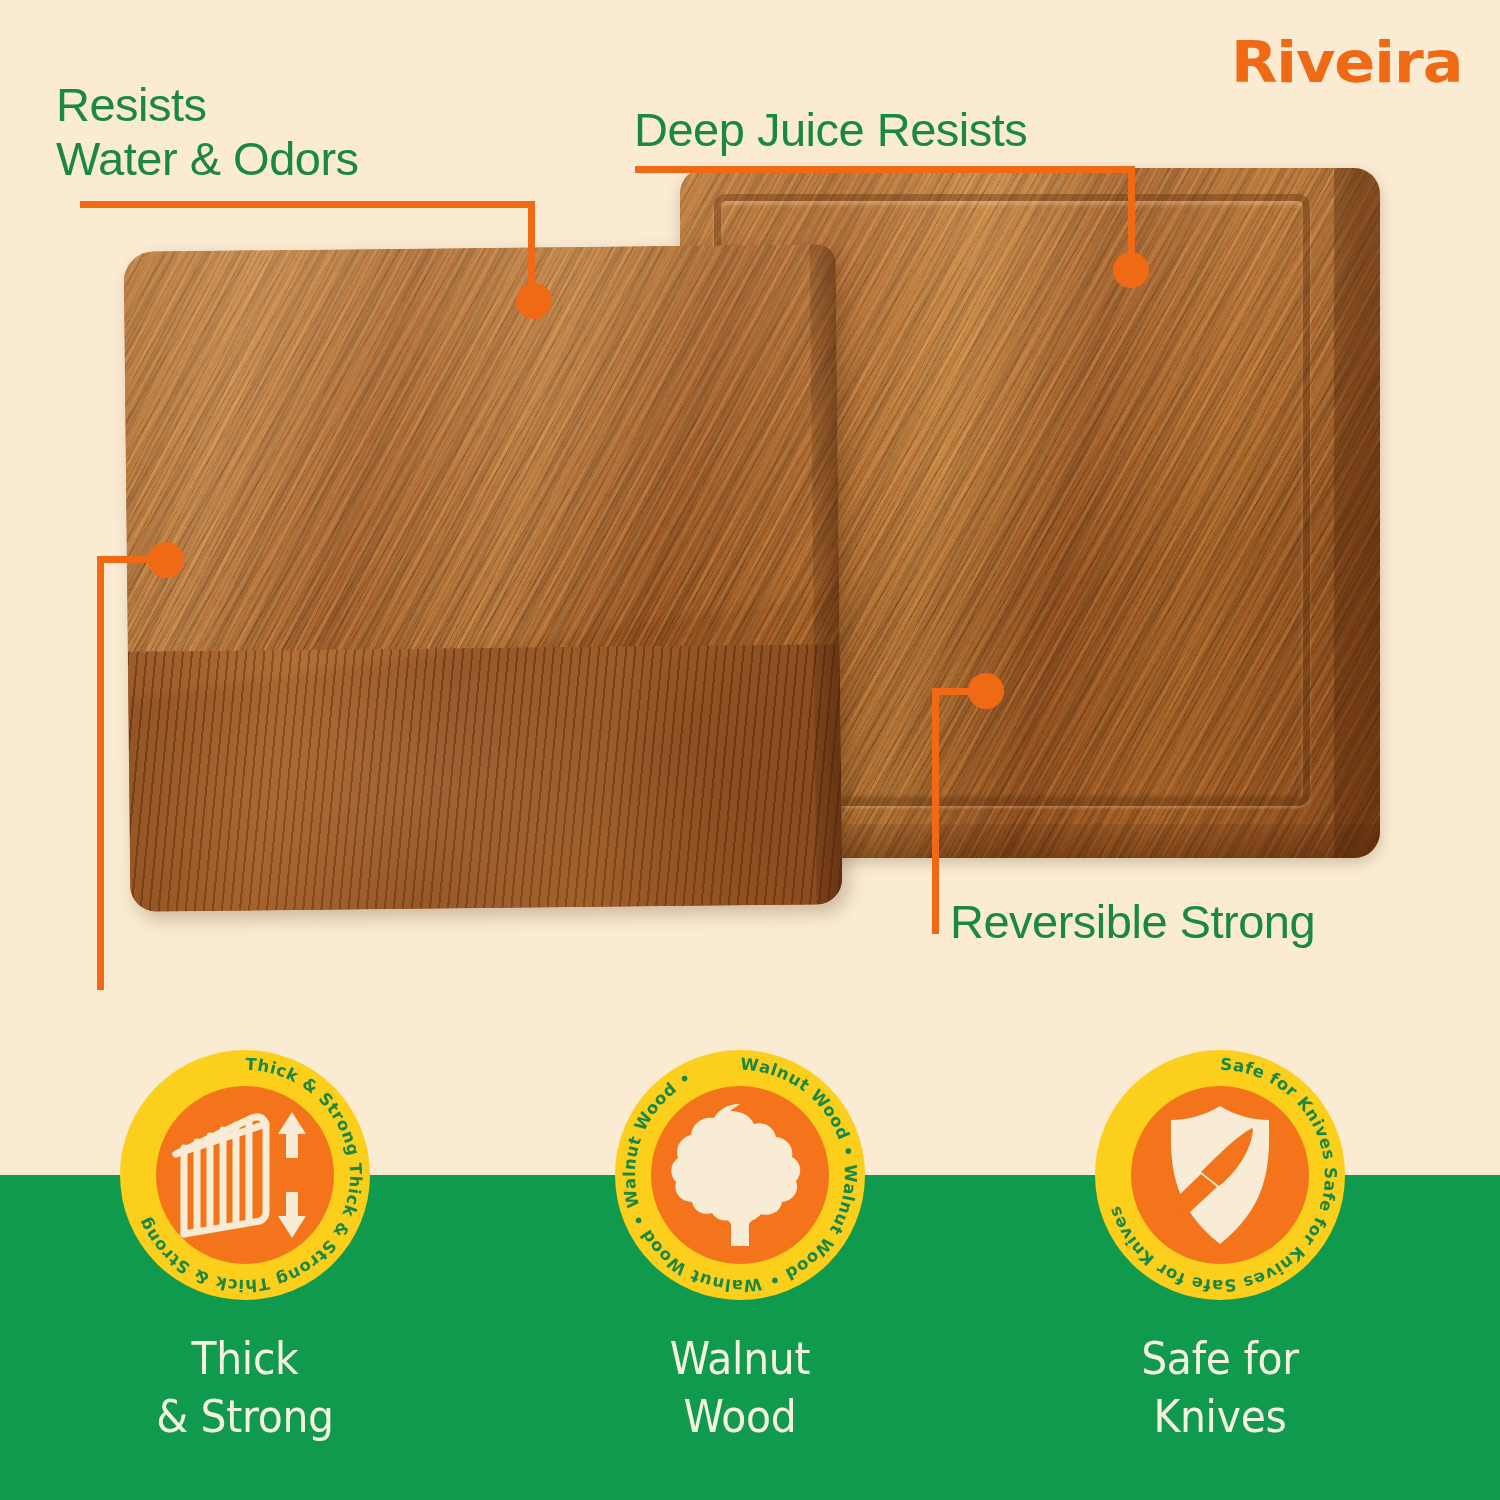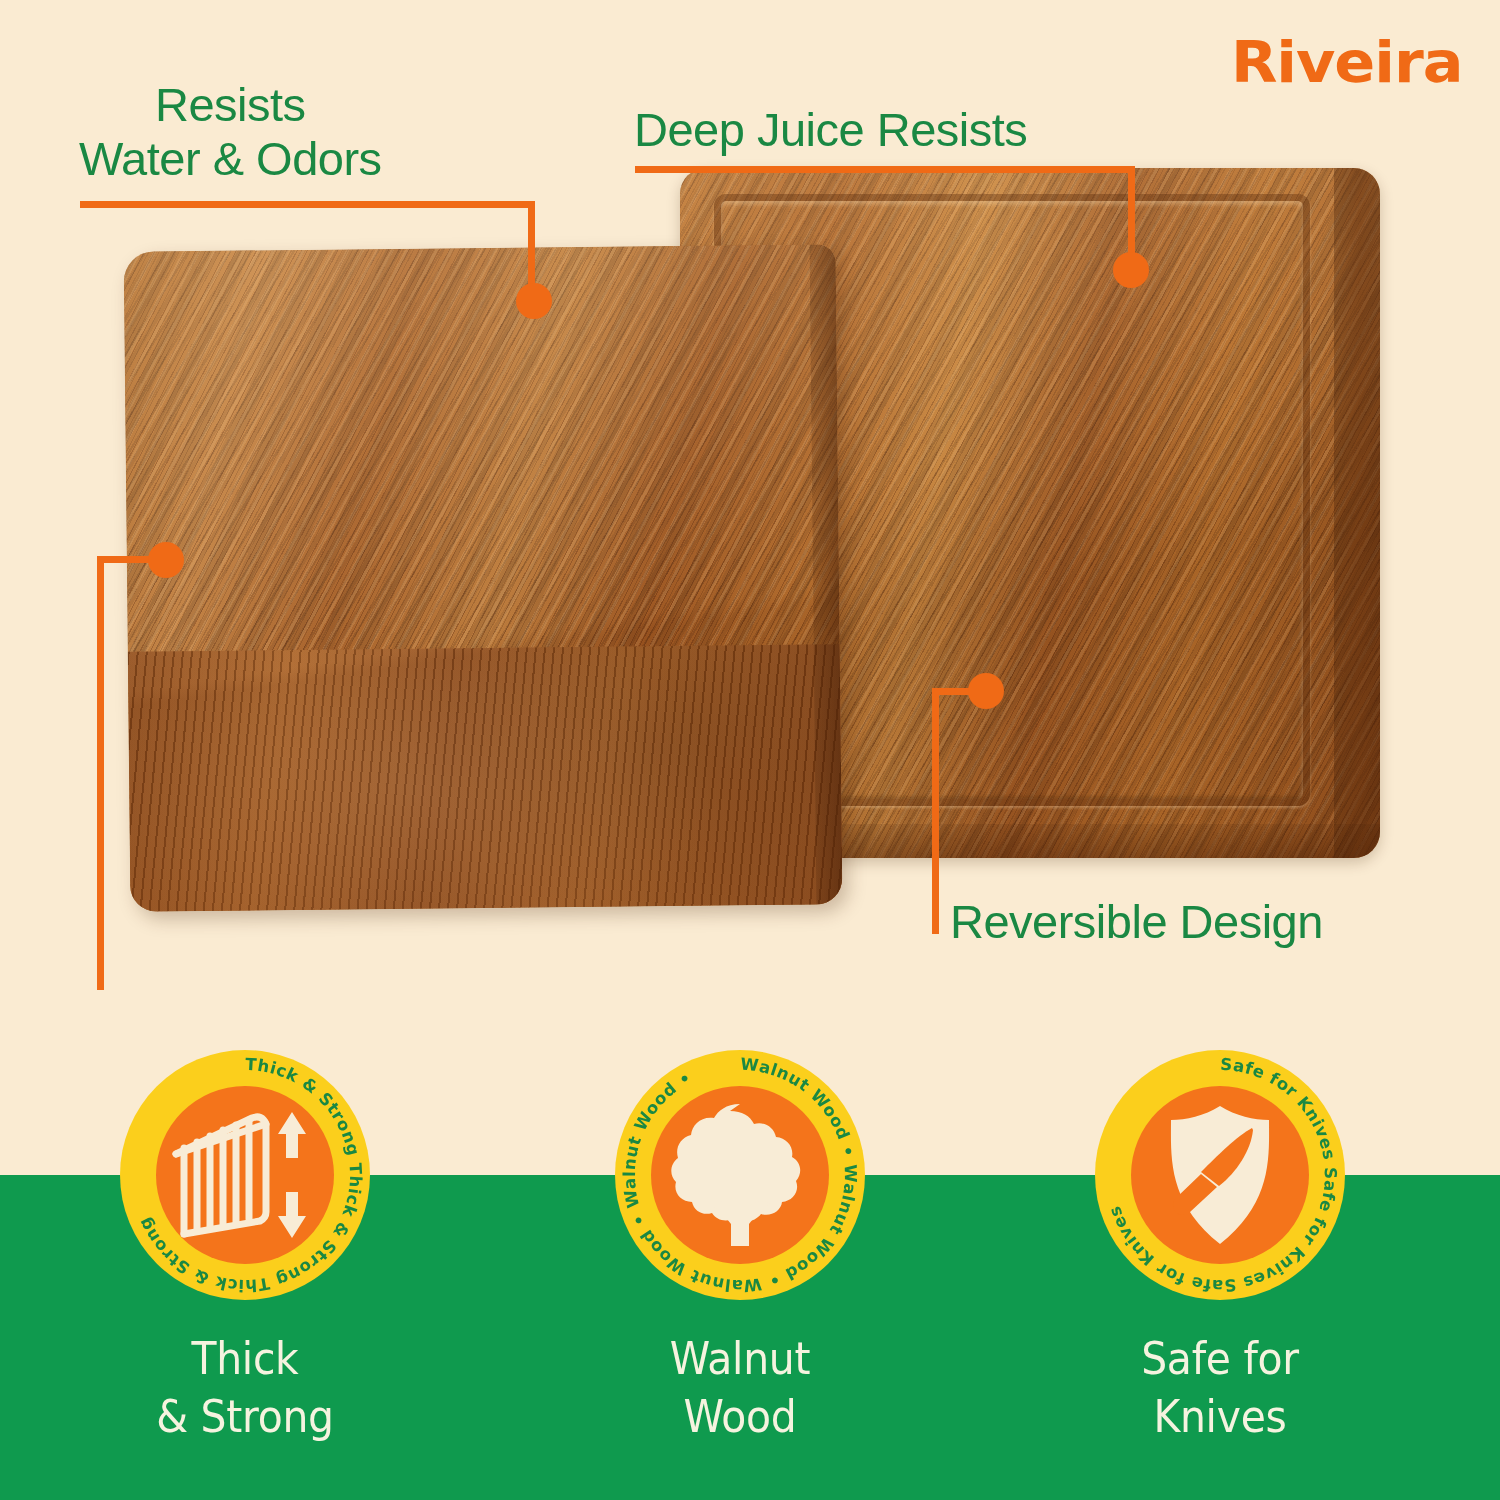--- a/index.html
+++ b/index.html
@@ -213,42 +213,42 @@
     <div class="board" id="front-board">
       <div class="grain"></div>
       <div class="grain2"></div>
       <div class="plank">
         <div class="swirl"></div>
       </div>
       <div class="tone"></div>
       <div class="edge-r"></div>
     </div>
 
-    <div class="callout-text" style="left:79px;top:78px;font-size:47px;text-align:center;">Resists
+    <div class="callout-text" style="left:56px;top:78px;font-size:47px;">Resists
 Water &amp; Odors</div>
     <div class="lead">
       <i style="left:80px;top:201px;width:455px;height:7px;"></i>
       <i style="left:528px;top:201px;width:7px;height:100px;"></i>
     </div>
     <div class="dot" style="left:516px;top:283px;"></div>
 
     <div class="callout-text" style="left:634px;top:103px;font-size:47px;">Deep Juice Resists</div>
     <div class="lead">
       <i style="left:635px;top:166px;width:500px;height:7px;"></i>
       <i style="left:1128px;top:166px;width:7px;height:100px;"></i>
     </div>
     <div class="dot" style="left:1113px;top:252px;"></div>
 
     <div class="lead">
       <i style="left:97px;top:556px;width:75px;height:7px;"></i>
       <i style="left:97px;top:556px;width:7px;height:434px;"></i>
     </div>
     <div class="dot" style="left:148px;top:542px;"></div>
 
-    <div class="callout-text" style="left:950px;top:895px;font-size:47px;">Reversible Design</div>
+    <div class="callout-text" style="left:950px;top:895px;font-size:47px;">Reversible Strong</div>
     <div class="lead">
       <i style="left:932px;top:688px;width:62px;height:7px;"></i>
       <i style="left:932px;top:688px;width:7px;height:246px;"></i>
     </div>
     <div class="dot" style="left:968px;top:673px;"></div>
   </div>
 
   <div class="badge-row">
 
     <div class="badge" style="left:120px;top:20px;">

